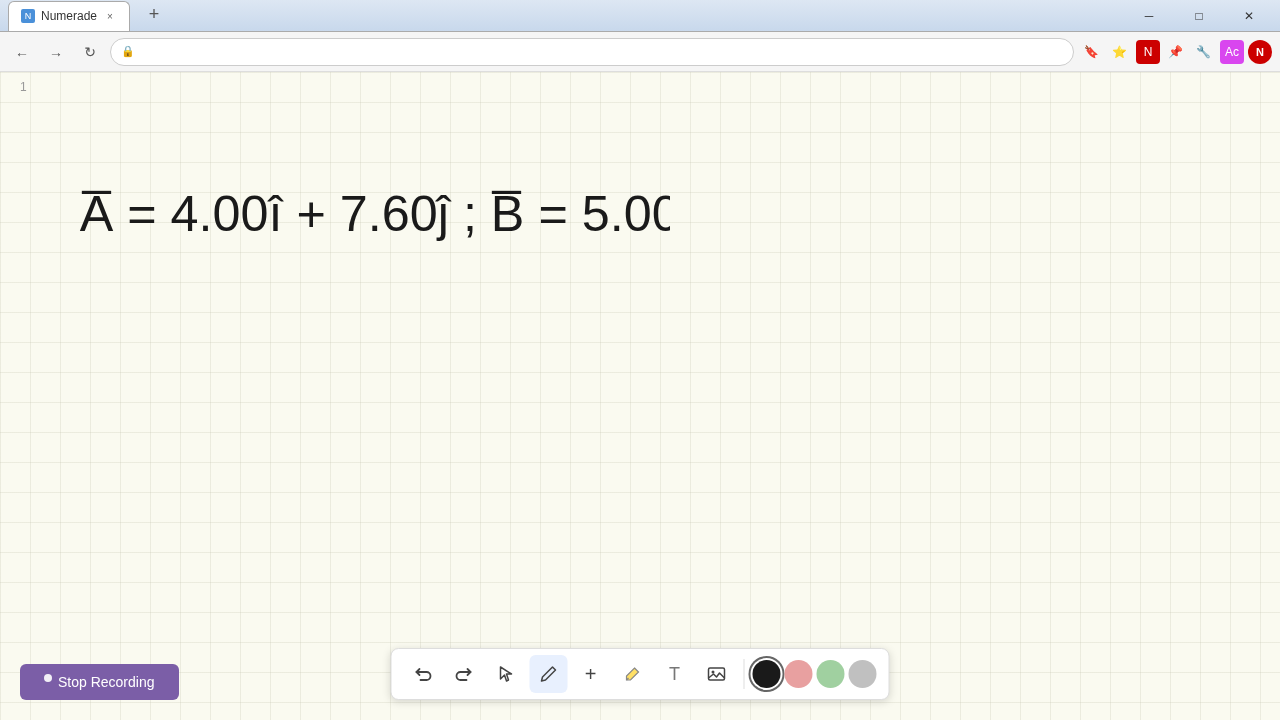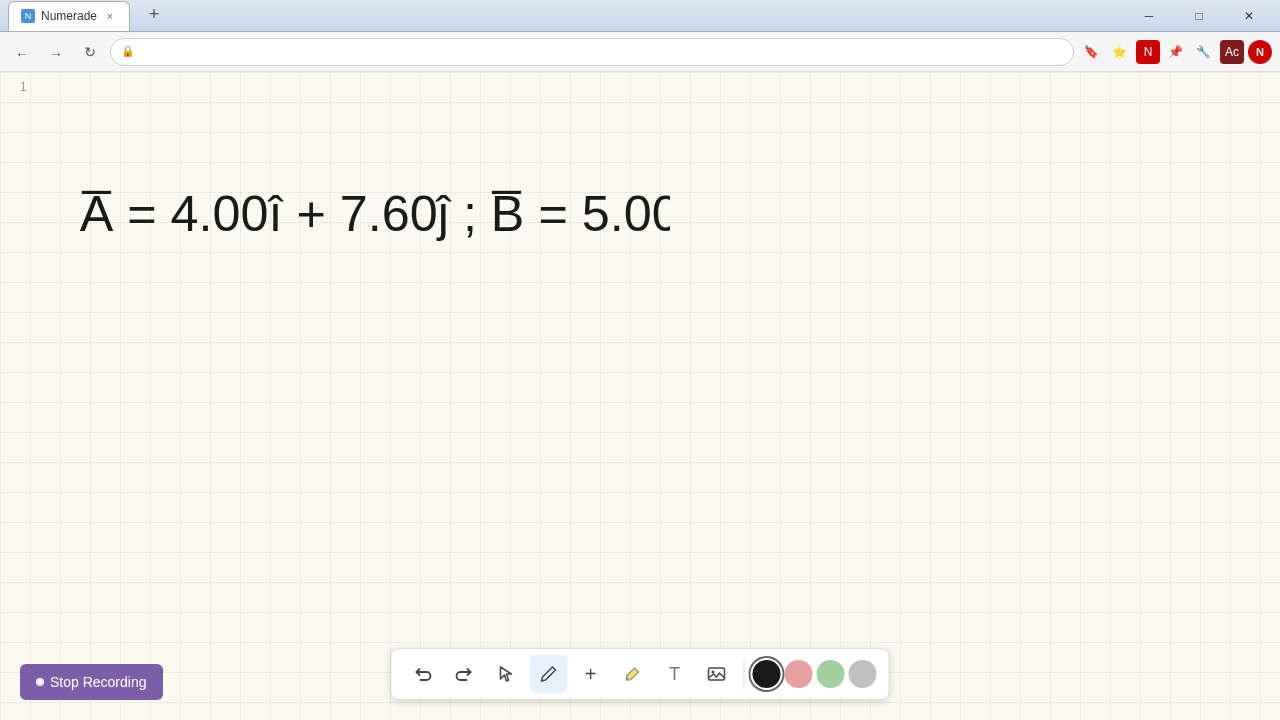--- a/index.html
+++ b/index.html
@@ -222,26 +222,25 @@
 
     
     .stop-recording-btn {
       position: absolute;
       bottom: 20px;
       left: 20px;
       background: #7b5ea7;
       color: white;
       border: none;
       border-radius: 6px;
-      padding: 10px 16px;
+      padding: 10px 24px;
       font-size: 14px;
       font-weight: 500;
       cursor: pointer;
       display: flex;
-      align-items: center;
       gap: 6px;
     }
 
     .recording-dot {
       width: 8px;
       height: 8px;
       border-radius: 50%;
       background: white;
       opacity: 0.9;
     }
@@ -273,21 +272,21 @@
     <button class="nav-btn">↻</button>
     <div class="address-bar">
       <span class="lock-icon">🔒</span>
     </div>
     <div class="nav-extensions">
       <div class="ext-btn">🔖</div>
       <div class="ext-btn">⭐</div>
       <div class="ext-btn" style="background:#c00;color:white;border-radius:4px;">N</div>
       <div class="ext-btn">📌</div>
       <div class="ext-btn">🔧</div>
-      <div class="ext-btn" style="background:#7f1d1d;color:white;border-radius:4px;">Ac</div>
+      <div class="ext-btn" style="background:#d946ef;color:white;border-radius:4px;">Ac</div>
       <div class="ext-btn" style="background:#c00;color:white;border-radius:50%;font-size:11px;font-weight:bold;">N</div>
     </div>
   </div>
 
   <div class="whiteboard">
     <div class="page-number">1</div>
 
     <svg class="math-svg" viewBox="0 0 620 100" xmlns="http://www.w3.org/2000/svg">
       <text x="10" y="70" font-family="'Segoe UI', cursive, sans-serif" font-size="52" fill="#1a1a1a" font-style="normal">
         <tspan>A̅ = 4.00î + 7.60ĵ ; </tspan>

